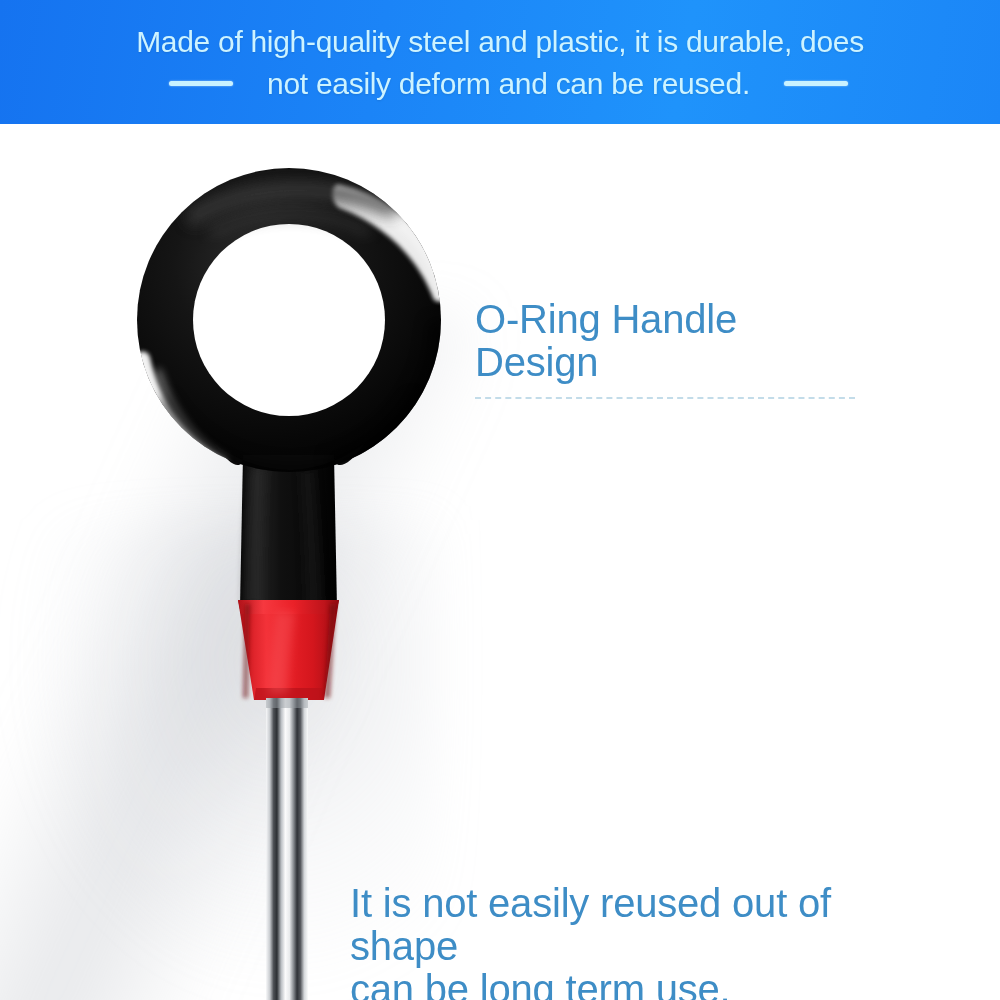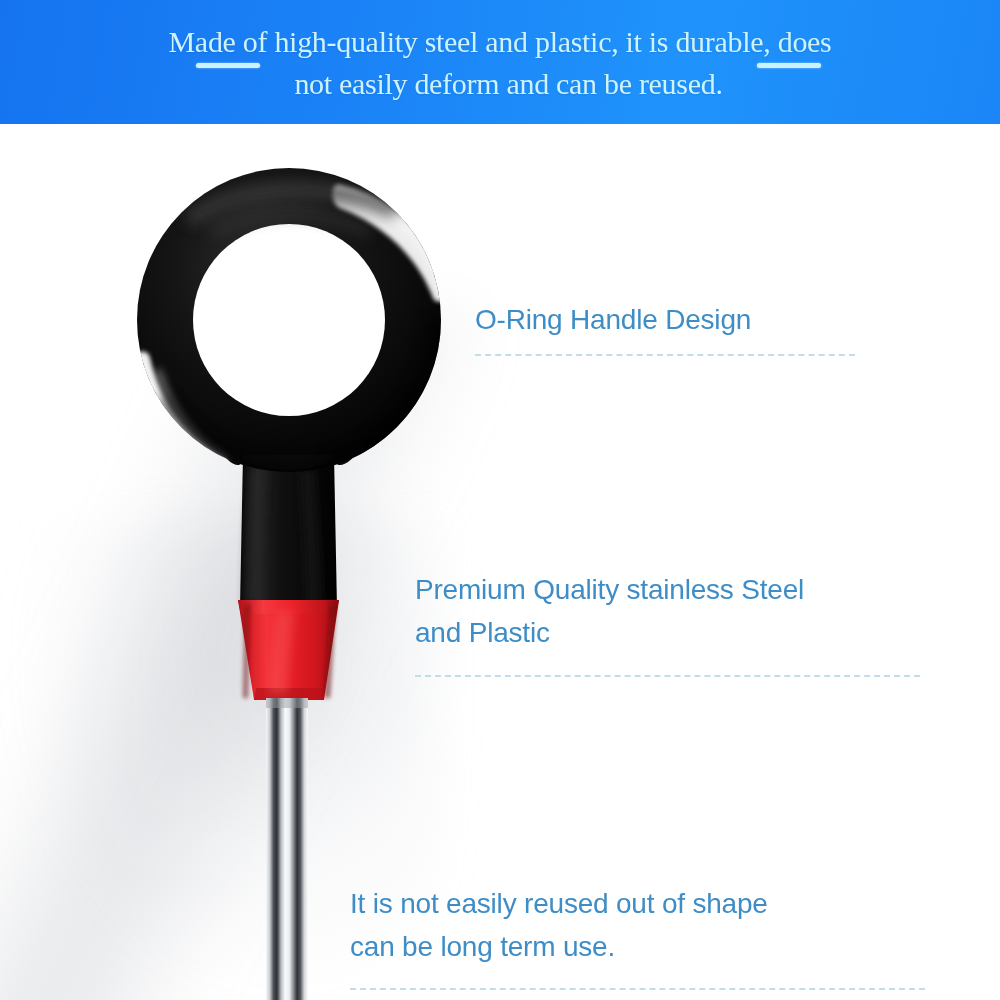--- a/index.html
+++ b/index.html
@@ -66,24 +66,23 @@
     top: 0;
     width: 1000px;
     height: 124px;
     display: flex;
     flex-direction: column;
     align-items: center;
     justify-content: center;
   }
   .banner-line {
     display: flex;
-    align-items: flex-start;
+    align-items: center;
     justify-content: center;
     width: 100%;
-    font-family: Liberation Serif, serif;
   }
   .banner-text {
     color: #cdf3ff;
     font-size: 30px;
     font-weight: 400;
     letter-spacing: -0.3px;
     line-height: 41px;
     white-space: nowrap;
     text-shadow: 0 1px 2px rgba(0,0,0,0.10);
   }
@@ -106,21 +105,21 @@
     height: 1000px;
     pointer-events: none;
   }
 
   
   .callout {
     position: absolute;
   }
   .callout-text {
     color: #3e8dc6;
-    font-size: 28px;
+    font-size: 40px;
     font-weight: 400;
     line-height: 43px;
     letter-spacing: -0.2px;
     white-space: pre-line;
   }
   .callout-rule {
     margin-top: 10px;
     border-top: 2px dashed #c3dce9;
     height: 0;
   }
@@ -271,25 +270,20 @@
       <rect x="266" y="698" width="42" height="302" fill="url(#shaftGrad)"></rect>
       <rect x="266" y="698" width="42" height="10" fill="#9aa0a6" opacity="0.5"></rect>
     </g>
   </svg>
 
   <div class="callout" id="callout-1">
     <div class="callout-text">O-Ring Handle Design</div>
     <div class="callout-rule"></div>
   </div>
 
-  <div class="callout" id="callout-2">
-    <div class="callout-text">Premium Quality stainless Steel
-and Plastic</div>
-    <div class="callout-rule"></div>
-  </div>
 
   <div class="callout" id="callout-3">
     <div class="callout-text">It is not easily reused out of shape
 can be long term use.</div>
     <div class="callout-rule"></div>
   </div>
 
 </div>
 
 </body></html>

